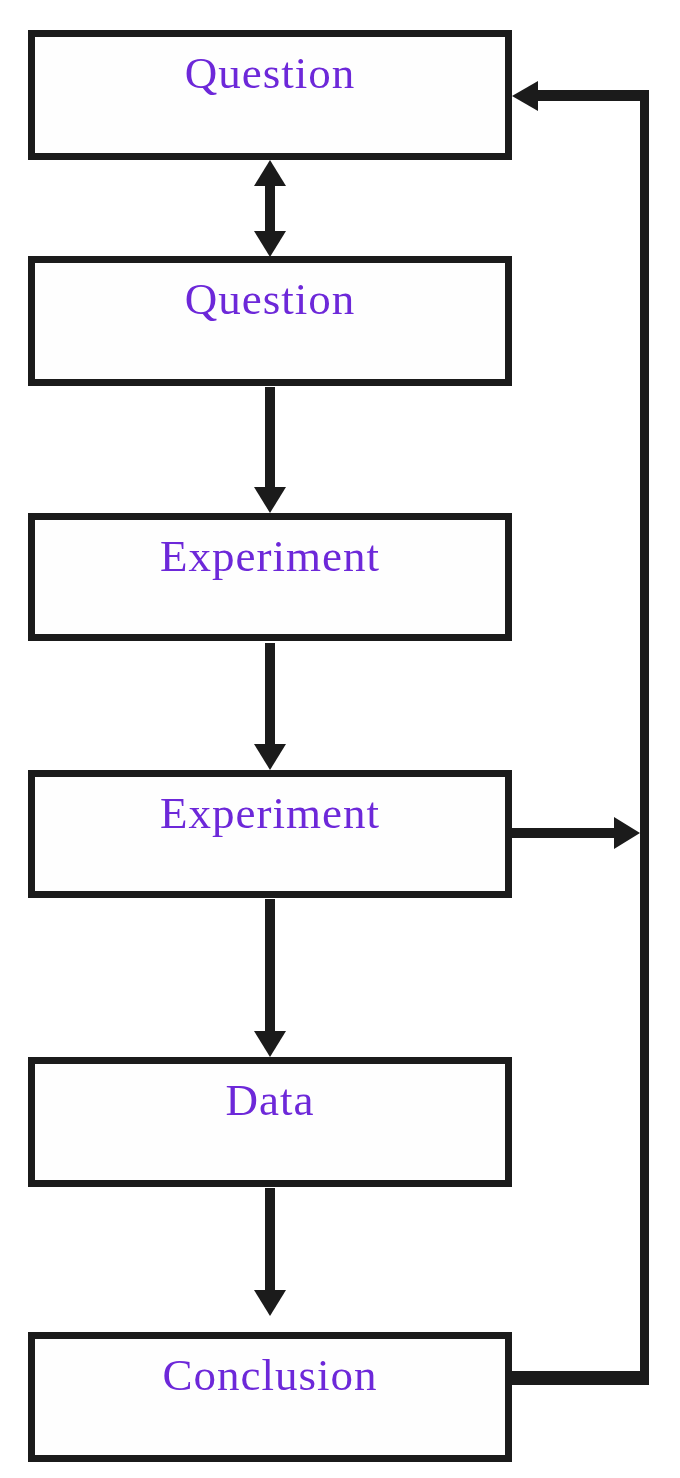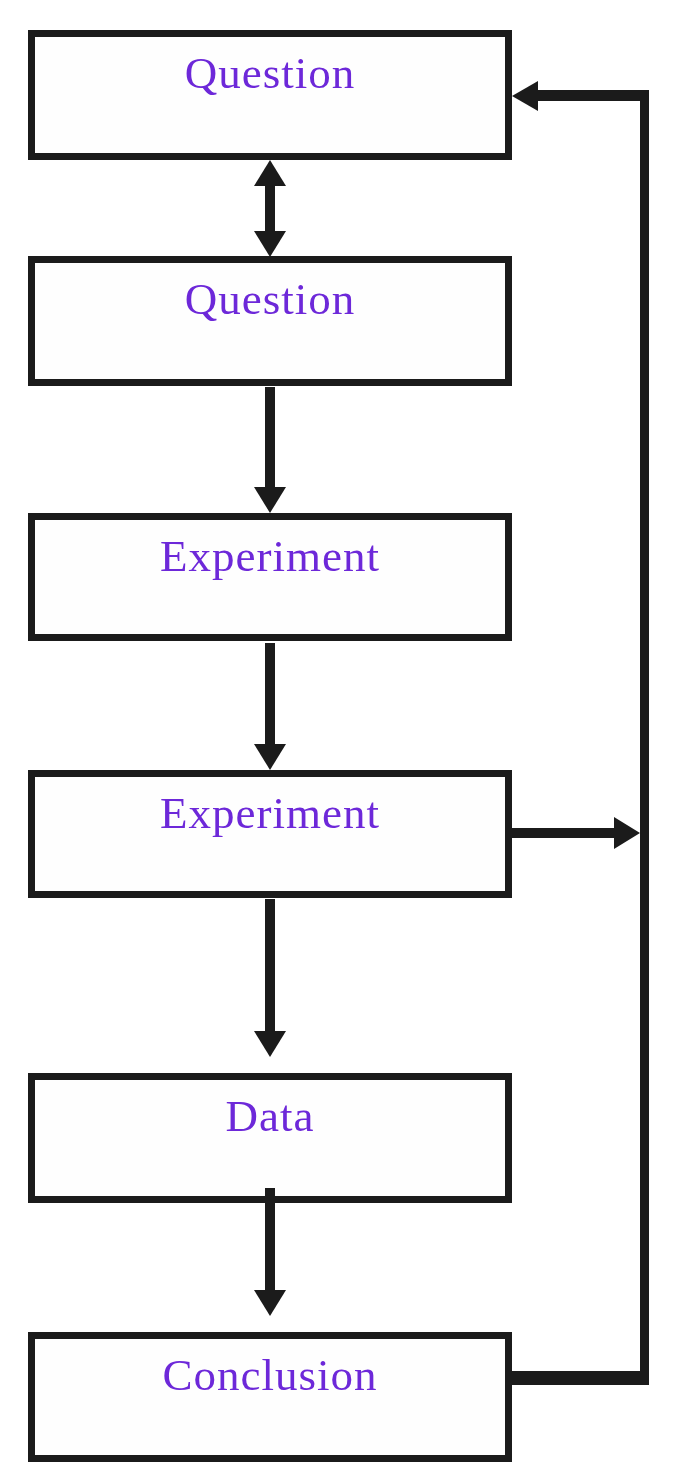--- a/index.html
+++ b/index.html
@@ -109,21 +109,21 @@
   </div>
 
   <div class="node" style="top:513px;height:128px;">
     <span class="node-label">Experiment</span>
   </div>
 
   <div class="node" style="top:770px;height:128px;">
     <span class="node-label">Experiment</span>
   </div>
 
-  <div class="node" style="top:1057px;margin-top:16px;">
+  <div class="node" style="top:1057px;">
     <span class="node-label">Data</span>
   </div>
 
   <div class="node" style="top:1332px;">
     <span class="node-label">Conclusion</span>
   </div>
 
   <div class="varrow double" style="top:160px;height:97px;">
     <div class="tri tri-up"></div>
     <div class="shaft"></div>

